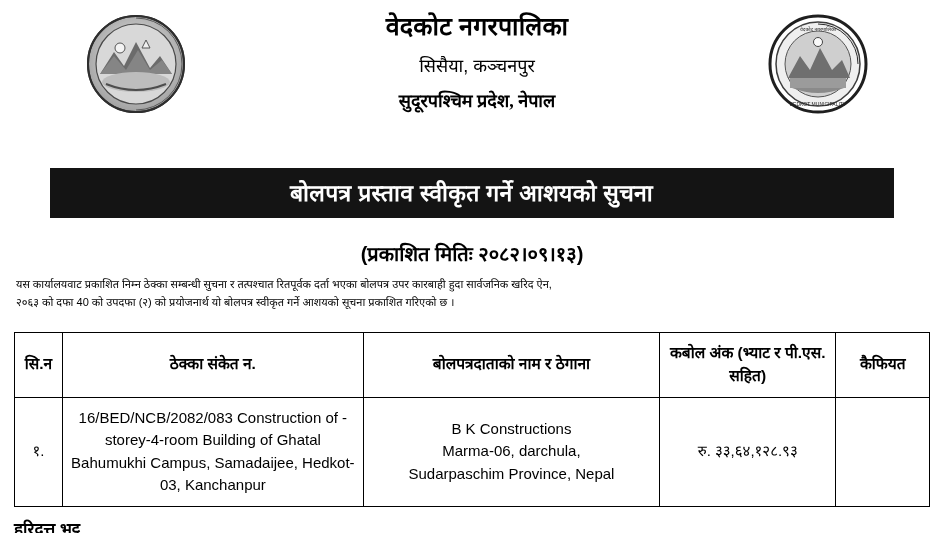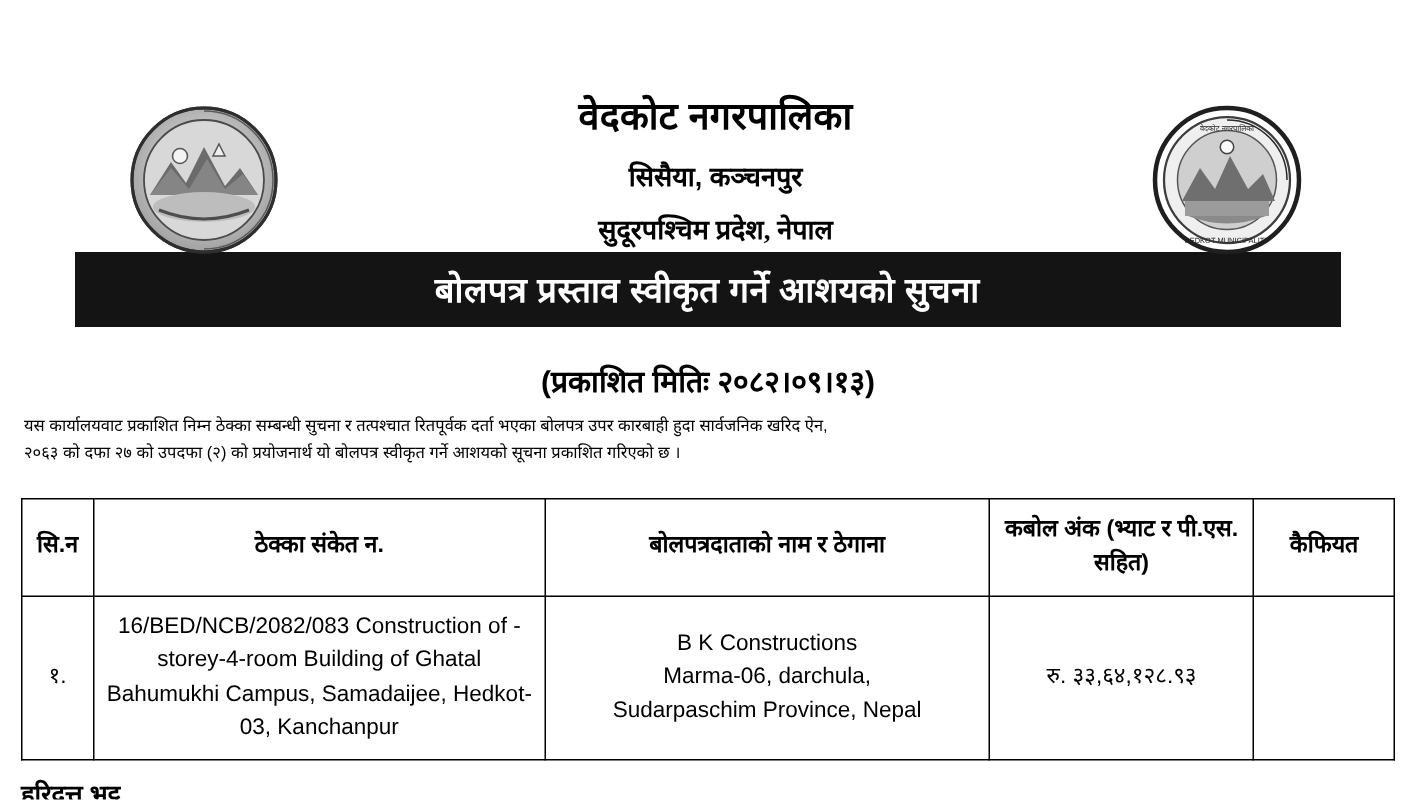--- a/index.html
+++ b/index.html
@@ -18,21 +18,21 @@
     position: relative;
     width: 944px;
     height: 533px;
     box-sizing: border-box;
     padding: 6px 14px 8px 14px;
   }
 
   
   .header {
     display: flex;
-    align-items: flex-end;
+    align-items: flex-start;
     justify-content: center;
     position: relative;
     height: 160px;
   }
   .logo-left, .logo-right {
     width: 104px;
     height: 104px;
     flex: 0 0 auto;
     position: relative;
     top: 6px;
@@ -57,21 +57,21 @@
     font-weight: 700;
     letter-spacing: .2px;
   }
   .head-line2 {
     font-size: 23px;
     font-weight: 700;
     margin-top: 7px;
   }
   .head-line3 {
     font-size: 18px;
-    font-weight: 700;
+    font-weight: 400;
     margin-top: 9px;
   }
   .head-line4 {
     font-size: 18px;
     font-weight: 700;
     margin-top: 9px;
     font-family: Liberation Serif, serif;
   }
 
   
@@ -199,21 +199,21 @@
       </svg>
     </div>
   </div>
 
   <div class="banner">बोलपत्र प्रस्ताव स्वीकृत गर्ने आशयको सुचना</div>
 
   <div class="pub-date">(प्रकाशित मितिः २०८२।०९।१३)</div>
 
   <div class="para">
     <span class="l1">यस कार्यालयवाट प्रकाशित निम्न ठेक्का सम्बन्धी सुचना र तत्पश्चात रितपूर्वक दर्ता भएका बोलपत्र उपर कारबाही हुदा सार्वजनिक खरिद ऐन,</span>
-    <span class="l2">२०६३ को दफा २७ को उपदफा (२) को प्रयोजनार्थ यो बोलपत्र स्वीकृत गर्ने आशयको सूचना प्रकाशित गरिएको छ ।</span>
+    <span class="l2">२०६३ को दफा 40 को उपदफा (२) को प्रयोजनार्थ यो बोलपत्र स्वीकृत गर्ने आशयको सूचना प्रकाशित गरिएको छ ।</span>
   </div>
 
   <table class="bid">
     <colgroup>
       <col class="col-sn">
       <col class="col-ref">
       <col class="col-name">
       <col class="col-amt">
       <col class="col-rem">
     </colgroup>

